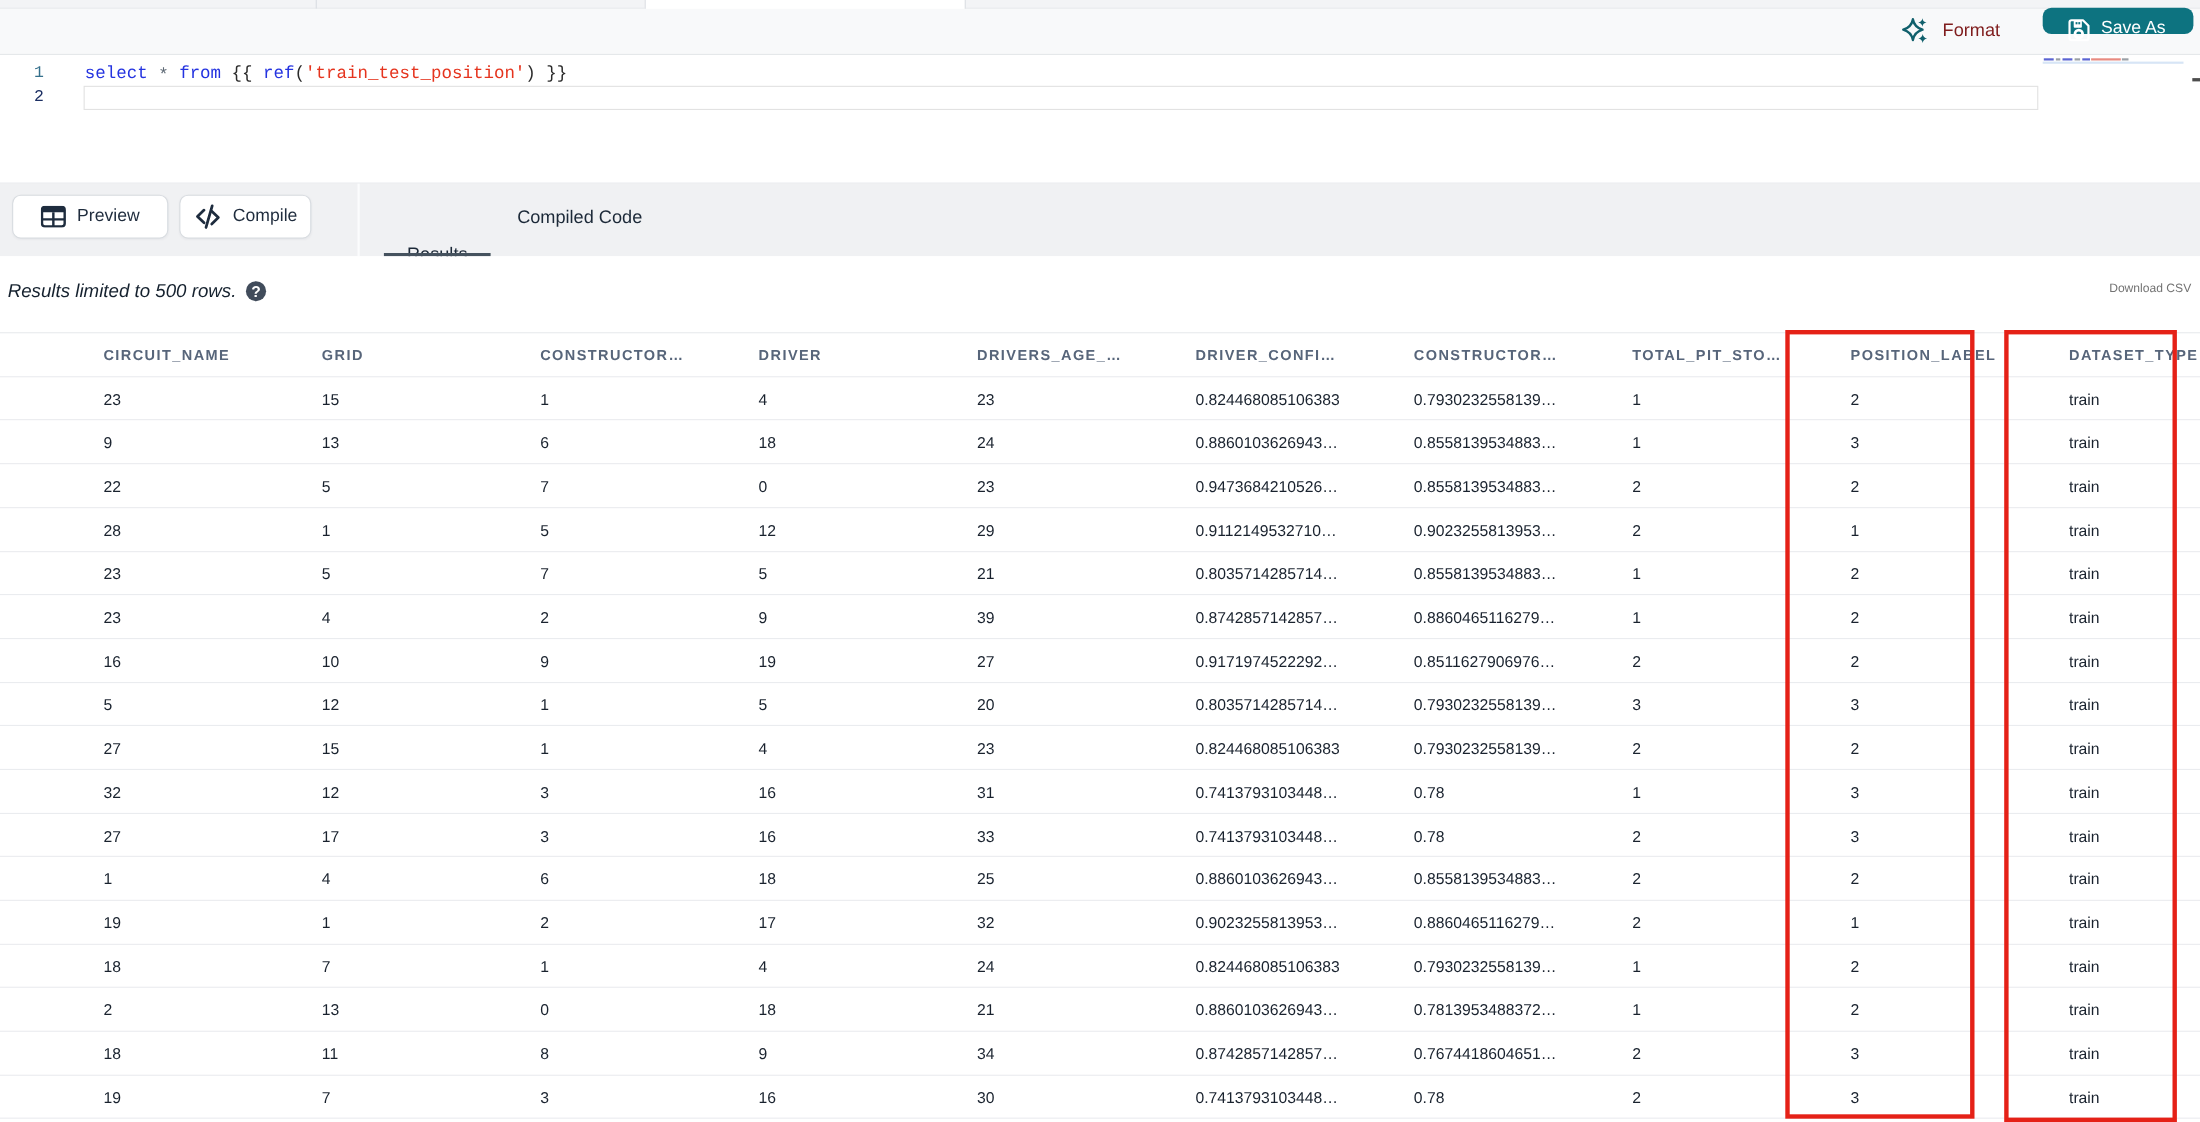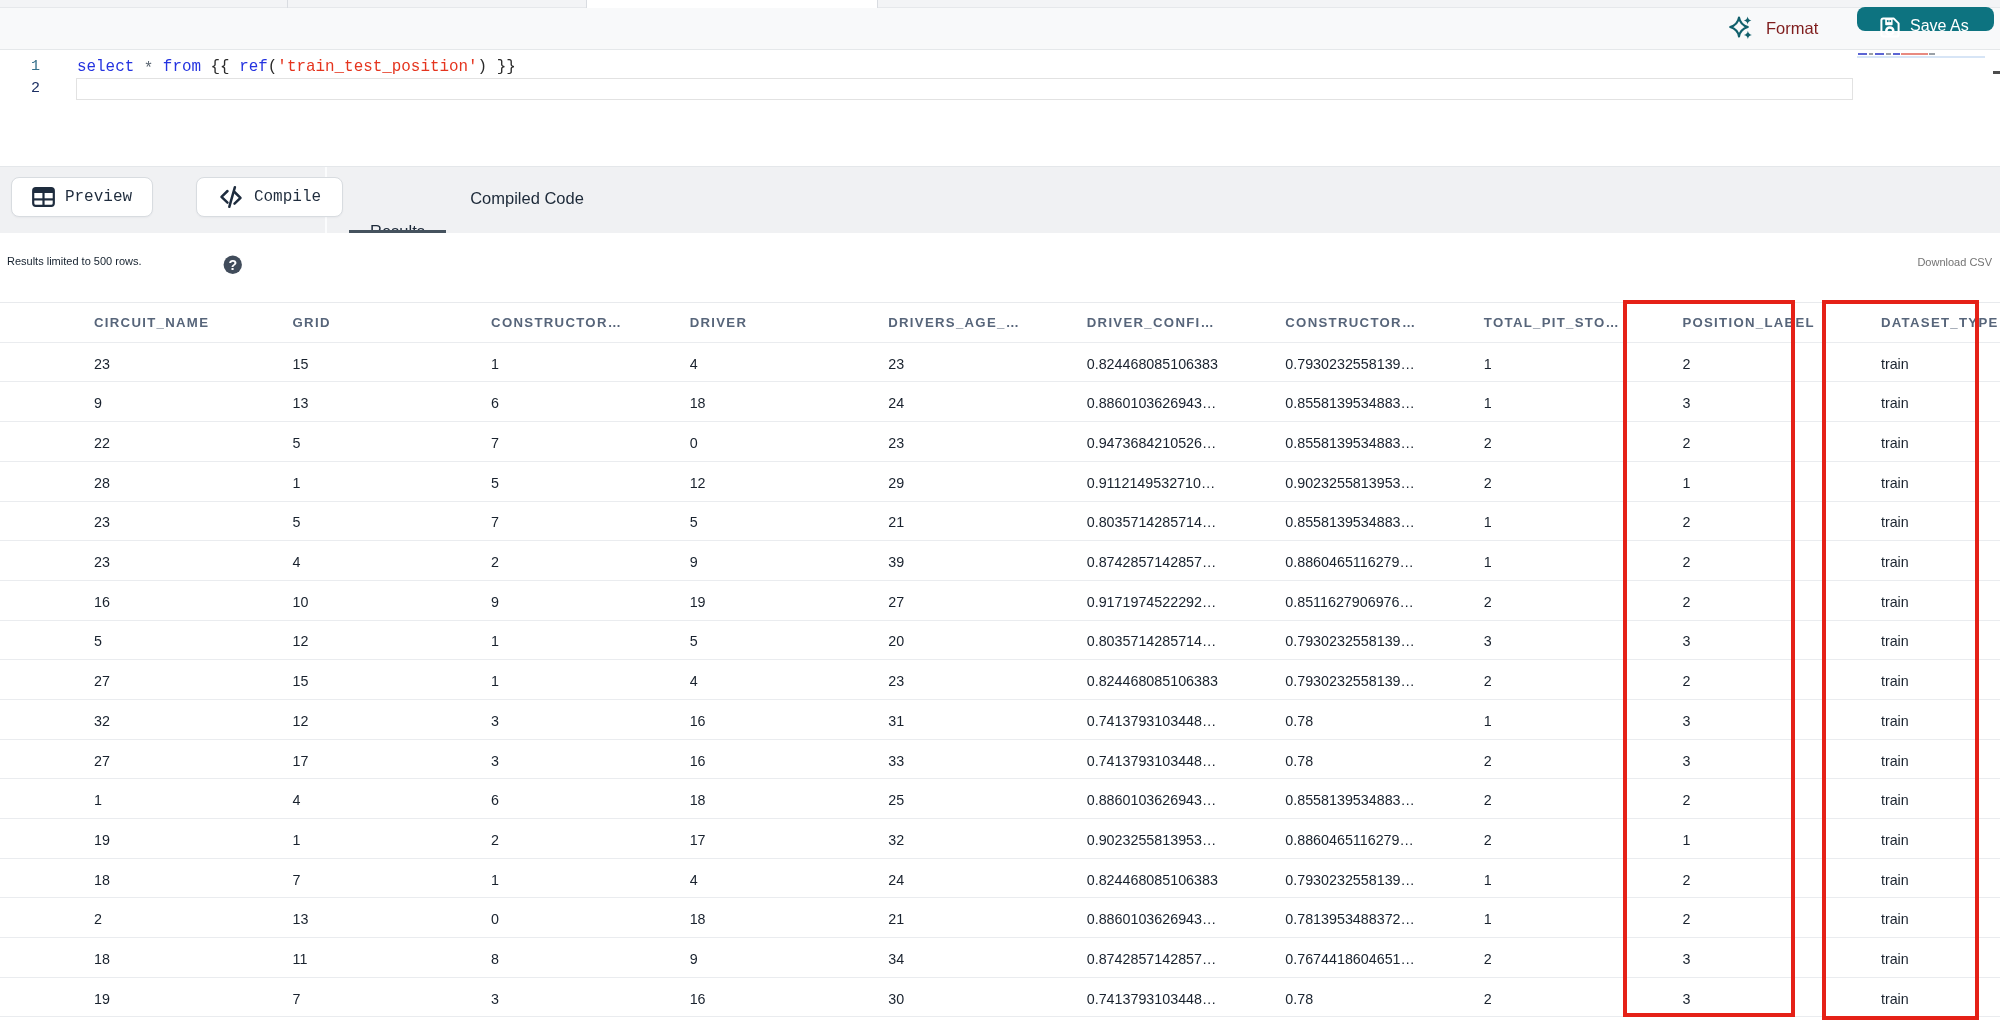--- a/index.html
+++ b/index.html
@@ -20,26 +20,26 @@
 .lnum{position:absolute;width:28px;text-align:right;font-size:15px;line-height:22px;}
 .codeline{position:absolute;left:77px;white-space:pre;line-height:22px;}
 #curline{position:absolute;left:76px;top:27.5px;width:1777px;height:22px;border:1px solid #e2e2e2;box-sizing:border-box;}
 #minimap{position:absolute;left:1856px;top:0px;width:144px;height:116px;background:#fff;}
 .mseg{position:absolute;top:3px;height:2px;}
 #mhl{position:absolute;left:1px;top:5.5px;width:128px;height:2.5px;background:#d7e5f6;}
 #ruler{position:absolute;left:137px;top:21px;width:7px;height:3px;background:#4d4d4d;}
 
 #actionrow{left:0;top:167px;width:2000px;height:66px;background:#f0f1f3;}
 #paneldiv{position:absolute;left:325px;top:0;width:2px;height:66px;background:#fbfcfd;}
-.btn{position:absolute;top:10px;height:40px;background:#fff;border:1px solid #d8dce0;border-radius:8px;box-sizing:border-box;display:flex;align-items:center;justify-content:center;gap:10px;color:#1f2c3d;font-size:16px;font-weight:500;box-shadow:0 1px 2px rgba(16,24,40,.04);font-family:Liberation Mono, monospace;}
+.btn{position:absolute;top:10px;height:40px;background:#fff;border:1px solid #d8dce0;border-radius:8px;box-sizing:border-box;display:flex;align-items:center;justify-content:center;gap:10px;color:#1f2c3d;font-size:16px;font-weight:500;box-shadow:0 1px 2px rgba(16,24,40,.04);}
 .tab{position:absolute;top:0;height:63px;display:flex;align-items:center;justify-content:center;color:#1c2938;font-size:16.5px;font-weight:500;}
 #tabul{position:absolute;left:349px;top:63px;width:97px;height:3px;background:#45525e;}
 
 #resinfo{left:0;top:233px;width:2000px;height:69px;background:#fff;}
-#reslim{position:absolute;left:7px;top:255px;font-size:11px;color:#15212e;}
+#reslim{position:absolute;left:7px;top:255px;font-size:17px;color:#15212e;font-style:italic;}
 #qmark{position:absolute;left:223px;top:255px;width:19.5px;height:19.5px;}
 #dlcsv{position:absolute;right:8px;top:256px;font-size:11px;color:#737373;}
 
 #tbl{left:0;top:302px;width:2000px;border-top:1px solid #e8eaed;}
 .trow{position:relative;width:2000px;border-bottom:1px solid #eaecef;box-sizing:border-box;display:flex;align-items:center;padding-left:32px;}
 .hrow{height:39.8px;}
 .drow{height:39.7px;}
 .hc{color:#57657a;font-size:13.2px;font-weight:700;letter-spacing:1.3px;white-space:nowrap;overflow:hidden;}
 .dc{color:#19222e;font-size:14.3px;font-weight:500;position:relative;top:1.5px;white-space:nowrap;overflow:hidden;}
 .cell{box-sizing:border-box;flex:none;padding-left:16px;}
@@ -93,21 +93,21 @@
 <div id="paneldiv"></div>
 <div class="btn" style="left:11px;width:142px;">
 <svg width="23" height="20" viewBox="0 0 23 20" fill="none" stroke="#1e2c3e" stroke-width="2.2">
 <rect x="1.2" y="1.2" width="20.6" height="17.6" rx="2.6"></rect>
 <path d="M1.2 3.6 Q1.2 1.2 3.6 1.2 H19.4 Q21.8 1.2 21.8 3.6 V6 H1.2 Z" fill="#1e2c3e" stroke="none"></path>
 <line x1="11.5" y1="6" x2="11.5" y2="18.8"></line>
 <line x1="1.2" y1="12.4" x2="21.8" y2="12.4"></line>
 </svg>
 <span>Preview</span>
     </div>
-<div class="btn" style="left:163px;width:147px;margin-left:33px;">
+<div class="btn" style="left:163px;width:120px;">
 <svg width="26" height="24" viewBox="0 0 26 24" fill="none" stroke="#1e2c3e" stroke-width="2.5" stroke-linecap="round" stroke-linejoin="round">
 <polyline points="9.5,6 3.5,11.8 9.5,17.6"></polyline>
 <polyline points="16.5,7 22.5,12.8 16.5,18.6"></polyline>
 <line x1="16.9" y1="2.2" x2="11.3" y2="21.8"></line>
 </svg>
 <span>Compile</span>
     </div>
 <div class="tab" style="left:349px;width:97px;margin-top:33px;">Results</div>
 <div class="tab" style="left:454px;width:146px;text-align:center;">Compiled Code</div>
 <div id="tabul"></div>

